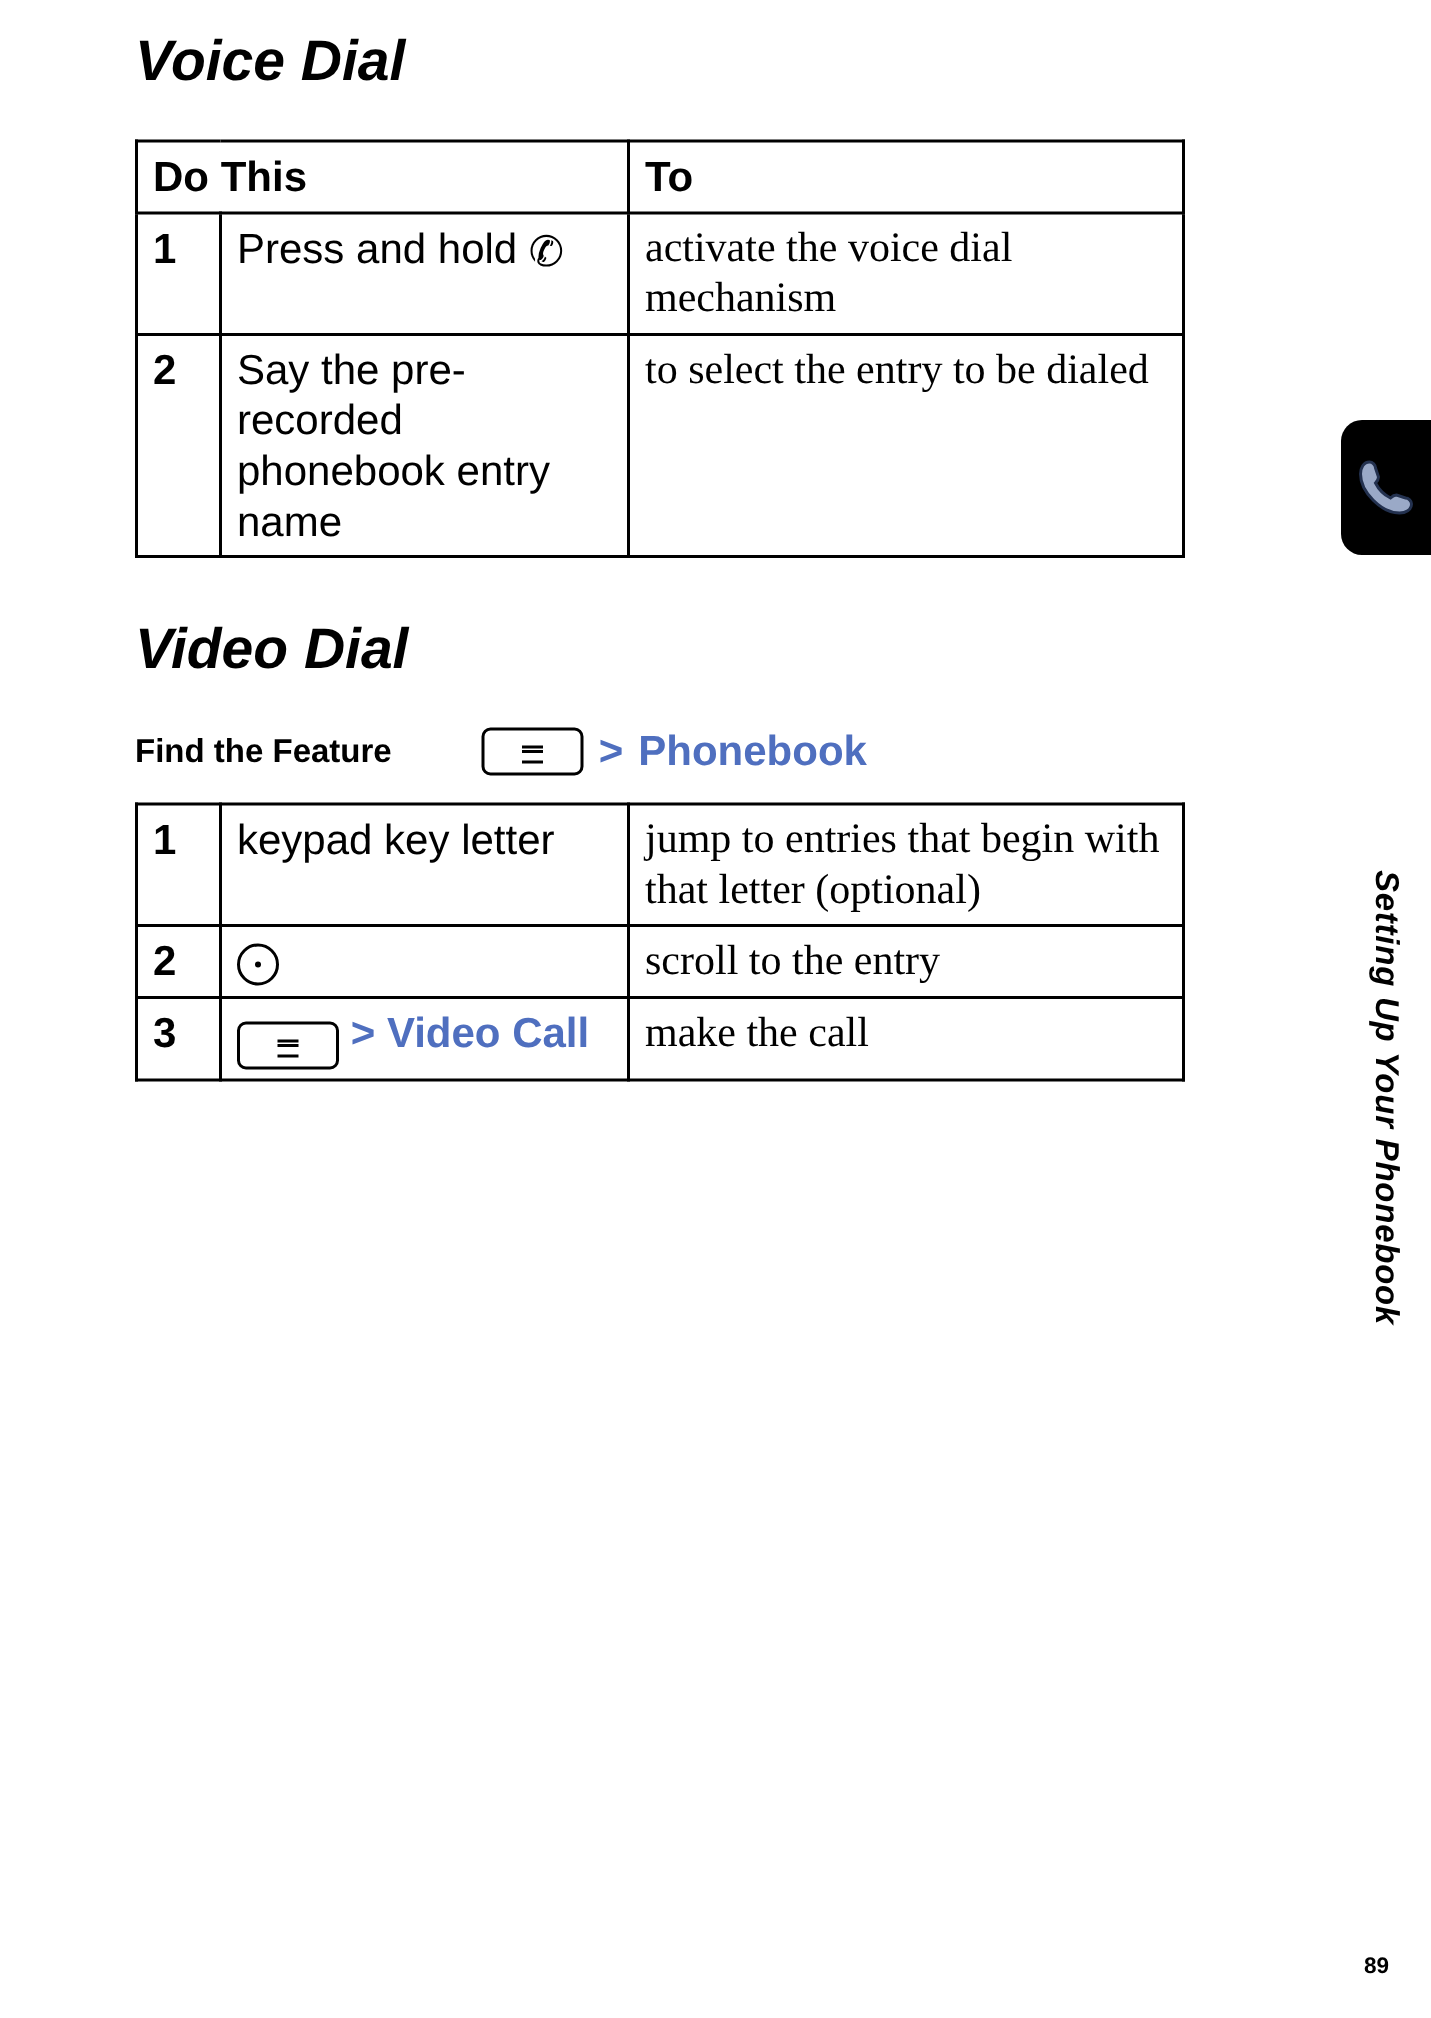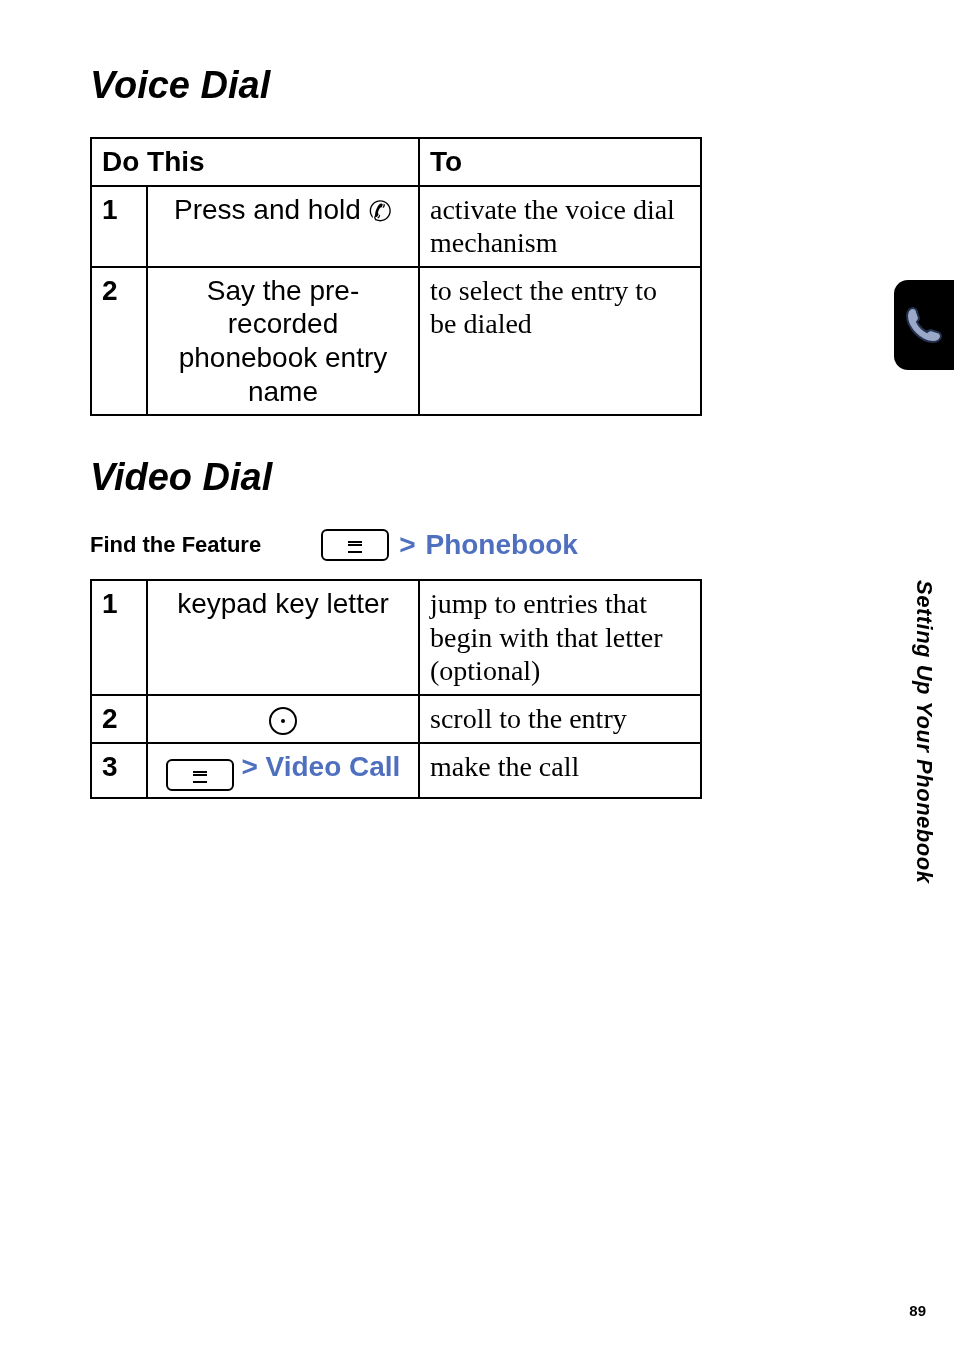--- a/index.html
+++ b/index.html
@@ -11,52 +11,51 @@
     font-family: Arial, Helvetica, sans-serif;
     color: #000000;
     position: relative;
     overflow: hidden;
   }
   .page {
     position: relative;
     width: 954px;
     height: 1345px;
     box-sizing: border-box;
-    padding: 64px 90px 40px 90px;
+    padding: 20px 90px 40px 90px;
   }
   .section-title {
     font-size: 38px;
     font-weight: bold;
     font-style: italic;
     margin: 0 0 30px 0;
   }
   table.instr {
     border-collapse: collapse;
-    width: 612px;
+    width: 700px;
     margin-bottom: 40px;
   }
   table.instr th, table.instr td {
     border: 2px solid #000;
     text-align: left;
     vertical-align: top;
     font-size: 28px;
     padding: 6px 10px;
     line-height: 1.2;
   }
   table.instr th {
     font-weight: bold;
   }
   table.instr td.col-num {
     width: 34px;
     text-align: left;
     font-weight: bold;
   }
   table.instr td.col-act {
     width: 250px;
-    text-align: center;
   }
   table.instr td.col-to {
     width: auto;
     font-family: Liberation Serif, serif;
   }
   
   .no-bottom { border-bottom: none !important; }
   .no-top { border-top: none !important; }
   
   .find-line {

